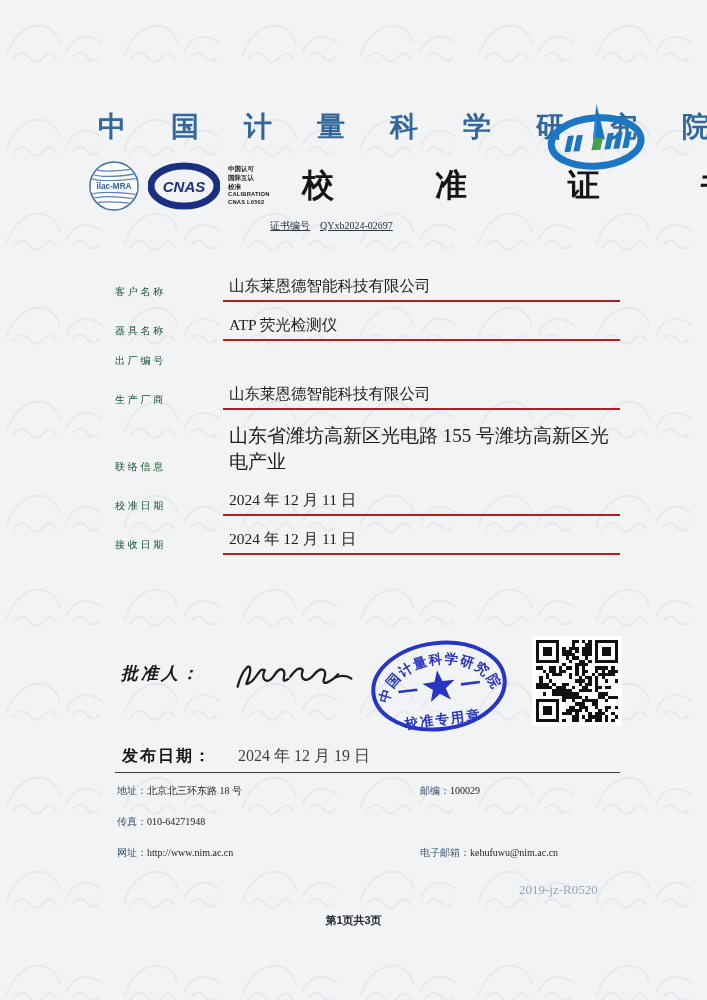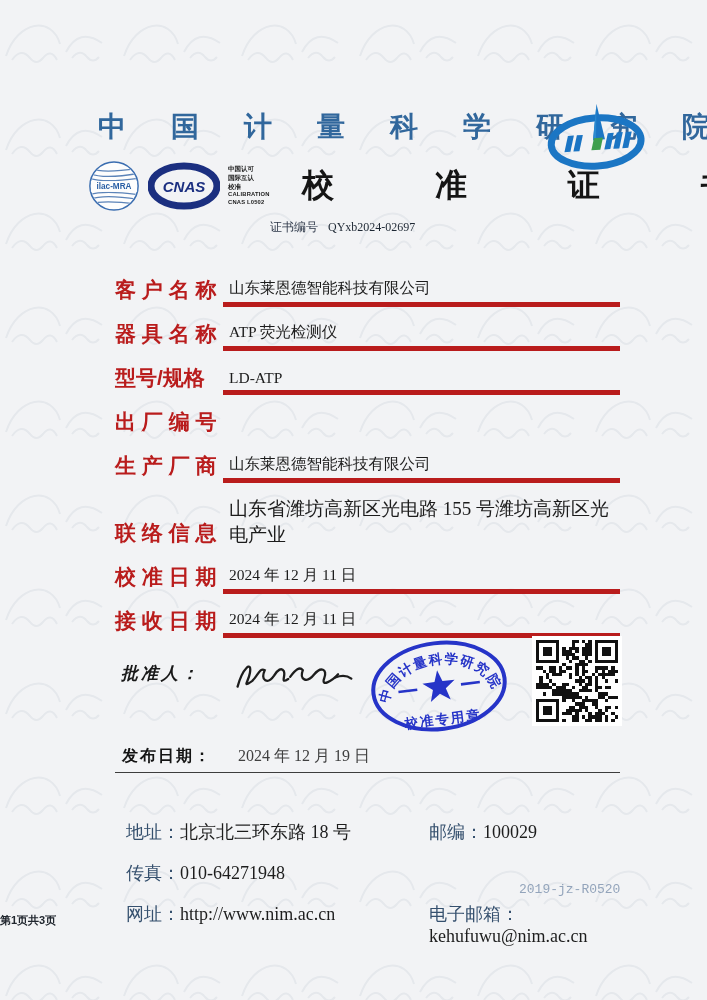--- a/index.html
+++ b/index.html
@@ -14,54 +14,54 @@
   .org-name { font-size:28px; font-weight:bold; color:#31679c; letter-spacing:19px; white-space:nowrap; font-family:"Liberation Serif","DejaVu Serif",serif; }
   .nim-logo { position:absolute; left:448px; top:-8px; }
 
   .accred-row { position:absolute; left:88px; top:158px; display:flex; align-items:center; }
   .ilac-logo { width:52px; height:56px; }
   .cnas-logo { width:72px; height:48px; margin-left:8px; }
   .accred-lines { margin-left:8px; width:62px; font-size:6.5px; line-height:1.35; color:#1a1a1a; font-weight:bold; }
   .accred-lines .en { font-size:5.8px; letter-spacing:.2px; }
   .cert-title { margin-left:12px; font-size:32px; font-weight:bold; color:#151515; letter-spacing:46px; white-space:nowrap; }
 
-  .certno-row { position:absolute; left:270px; top:219px; font-size:12px; color:#2d3748; font-family:"Liberation Serif","DejaVu Serif",serif; }
+  .certno-row { position:absolute; left:270px; top:219px; font-size:10px; color:#2d3748; font-family:"Liberation Serif","DejaVu Serif",serif;text-decoration:underline; }
   .certno-row .certno-value { margin-left:10px; color:#1d2733; }
 
   
   .fields { position:absolute; left:115px; top:276px; width:505px; }
   .field-row { display:flex; align-items:flex-end; margin-bottom:13px; }
-  .field-label { width:108px; flex:0 0 108px; font-size:21px; font-weight:bold; color:#b91c1c; padding-bottom:3px; white-space:nowrap; }
-  .field-value { flex:1; font-size:15.5px; color:#1c1c1c; font-family:"Liberation Serif","DejaVu Serif",serif; border-bottom:5px solid #b91c1c; padding:0 0 3px 6px; min-height:24px; }
+  .field-label { width:108px; flex:0 0 108px; font-size:10px; font-weight:normal; color:#14532d; padding-bottom:3px; white-space:nowrap; }
+  .field-value { flex:1; font-size:15.5px; color:#1c1c1c; font-family:"Liberation Serif","DejaVu Serif",serif; border-bottom:2px solid #b91c1c; padding:0 0 3px 6px; min-height:24px; }
   .field-row.multiline .field-value-wrap { flex:1; }
   .field-row.multiline .line1 { font-size:19px; color:#1c1c1c; font-family:"Liberation Serif","DejaVu Serif",serif; padding:0 0 2px 6px; }
   .field-row.multiline .line2 { font-size:15.5px; color:#1c1c1c; font-family:"Liberation Serif","DejaVu Serif",serif; border-bottom:1px solid #4a4a4a; padding:0 0 3px 6px; }
   .field-row.gap-before { margin-top:3px; }
 
   
   .approval { position:absolute; left:115px; top:636px; width:505px; height:110px; }
   .approver-label { position:absolute; left:6px; top:26px; font-size:17px; font-weight:bold; font-style:italic; color:#181818; font-family:Liberation Sans, sans-serif; letter-spacing:3px; }
   .signature { position:absolute; left:112px; top:8px; }
   .stamp { position:absolute; left:252px; top:-2px; transform:rotate(-7deg); }
   .qr-wrap { position:absolute; left:417px; top:0px; width:90px; height:90px; background:#ffffff; padding:4px; }
 
   
   .issue-row { position:absolute; left:122px; top:746px; display:flex; align-items:flex-end; }
   .issue-label { font-size:16px; font-weight:bold; color:#141414; letter-spacing:2px; }
   .issue-value { margin-left:26px; font-size:16px; color:#404040; font-family:"Liberation Serif","DejaVu Serif",serif; }
   .divider { position:absolute; left:115px; top:772px; width:505px; border-top:1.6px solid #3d3d3d; }
 
   
-  .footer-grid { position:absolute; left:126px; top:784px; width:498px; font-size:18px; color:#223044;margin-top:36px; }
+  .footer-grid { position:absolute; left:117px; top:784px; width:498px; font-size:10px; color:#223044; }
   .footer-line { display:flex; margin-bottom:17px; }
   .f-left { width:303px; flex:0 0 303px; }
   .f-label { color:#35506e; font-family:"Liberation Serif","DejaVu Serif",serif; }
   .f-value { color:#1d1d1d; font-family:"Liberation Serif","DejaVu Serif",serif; }
-  .form-code { position:absolute; left:519px; top:882px; font-size:13px; color:#93a4bb; font-family:Liberation Mono, monospace; }
-  .page-info { position:absolute; left:0; top:913px; width:707px; text-align:left; font-size:11px; font-weight:bold; color:#20262e; }
+  .form-code { position:absolute; left:519px; top:882px; font-size:13px; color:#93a4bb; font-family:Liberation Serif, serif; }
+  .page-info { position:absolute; left:0; top:913px; width:707px; text-align:center; font-size:11px; font-weight:bold; color:#20262e; }
 
   .stamp-text { font-weight:bold; fill:#2634c8; font-family:"Liberation Sans","DejaVu Sans",sans-serif; }
 </style>
 </head>
 <body>
 
 <div class="page">
 
   <svg class="watermark" width="707" height="1000">
     <defs>
@@ -136,24 +136,20 @@
     </div>
 
     <div class="fields">
       <div class="field-row">
         <div class="field-label">客 户 名 称</div>
         <div class="field-value">山东莱恩德智能科技有限公司</div>
       </div>
       <div class="field-row">
         <div class="field-label">器 具 名 称</div>
         <div class="field-value">ATP 荧光检测仪</div>
-      </div>
-      <div class="field-row">
-        <div class="field-label">型号/规格</div>
-        <div class="field-value">LD-ATP</div>
       </div>
       <div class="field-row">
         <div class="field-label">出 厂 编 号</div>
       </div>
       <div class="field-row">
         <div class="field-label">生 产 厂 商</div>
         <div class="field-value">山东莱恩德智能科技有限公司</div>
       </div>
       <div class="field-row multiline">
         <div class="field-label">联 络 信 息</div>

